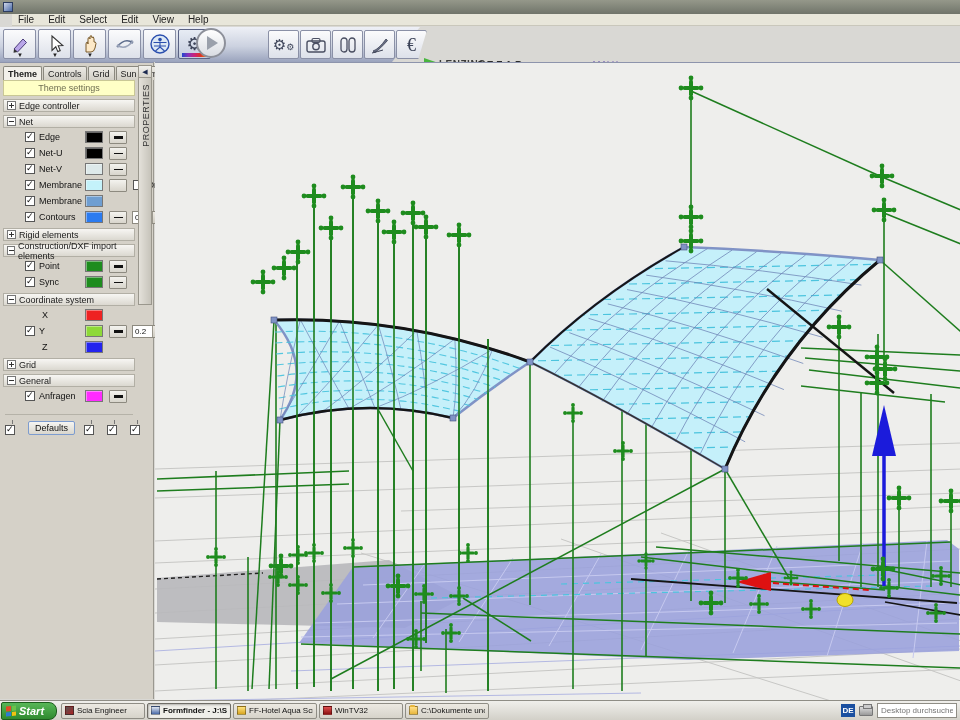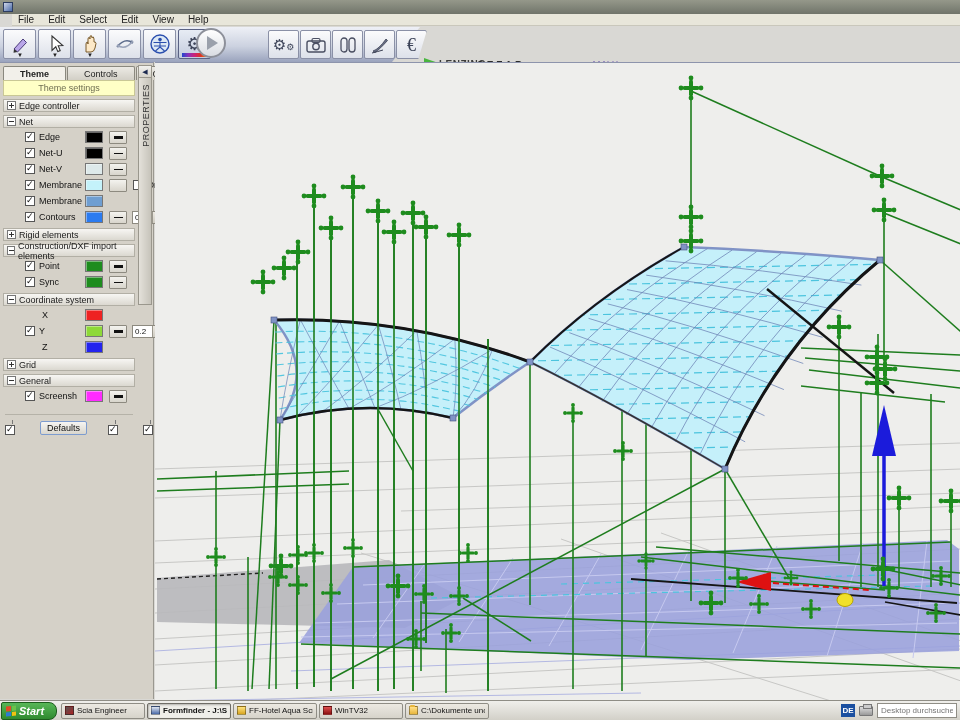--- a/index.html
+++ b/index.html
@@ -49,21 +49,21 @@
   #logo-sefar .sq i { width:4px; height:4px; display:block; }
   #logo-carlstahl { left:540px; top:36px; }
   #logo-carlstahl .txt { font-weight:bold; font-size:11px; color:#d42a2a; transform:skewX(-6deg); }
   #logo-purple { left:592px; top:33px; }
 
   
   #panel { position:absolute; left:0; top:62px; width:154px; height:637px; background:#d5d1c8;
     border-top:1px solid #8d94ac; border-right:1px solid #9a9890; }
   #panel .body { position:absolute; left:1px; top:3px; width:136px; bottom:2px; }
   .tabs { display:flex; margin-left:2px; }
-  .tab { font-size:9px; padding:2px 16px 1px; border:1px solid #8a887e; border-bottom:none;
+  .tab { font-size:9px; padding:2px 4px 1px; border:1px solid #8a887e; border-bottom:none;
     background:linear-gradient(#eceae4,#d2cfc6); border-radius:2px 2px 0 0; margin-right:1px; color:#222; }
   .tab.active { background:#f2f0ea; position:relative; top:0; font-weight:bold; }
   .theme-hdr { margin:0 2px; background:#ffffc6; border:1px solid #c9c795; text-align:center;
     font-size:9px; color:#6f6f52; padding:2px 0; }
   .pgroup { margin:3px 2px 1px; height:13px; background:linear-gradient(#f7f6f3,#dbd8d0);
     border:1px solid #b2afa5; display:flex; align-items:center; font-size:9px; color:#1a1a1a; }
   .exp { width:9px; height:9px; border:1px solid #777; background:#fff; margin:0 3px; position:relative; }
   .exp::before, .exp.minus::before { content:""; position:absolute; left:1px; top:3px; width:5px; height:1px; background:#333; }
   .exp.plus::after { content:""; position:absolute; left:3px; top:1px; width:1px; height:5px; background:#333; }
   .prow { display:flex; align-items:center; height:16px; padding-left:24px; font-size:9px; color:#111; }
@@ -76,21 +76,21 @@
     border:1px solid #8d8a80; border-radius:1px; display:flex; align-items:center; justify-content:center; flex:none; }
   .linebtn i { display:block; width:9px; height:1px; background:#111; }
   .linebtn i.bold { height:3px; }
   .linebtn i.none { background:transparent; }
   .combo { margin-left:5px; width:30px; height:13px; background:#fff; border:1px solid #8d8a80;
     font-size:8px; display:flex; align-items:center; flex:none; }
   .combo .val { flex:1; padding-left:2px; }
   .combo .arr { width:9px; height:100%; background:linear-gradient(#ece9e2,#cfccc2); border-left:1px solid #9a978d;
     font-size:6px; display:flex; align-items:center; justify-content:center; color:#222; }
   .onwrap { display:flex; align-items:center; margin-left:6px; }
-  .defrow { display:flex; align-items:flex-end; gap:21px; margin:10px 4px 0; padding-top:5px; border-top:1px solid #b5b2a8; }
+  .defrow { display:flex; align-items:flex-end; gap:9px; margin:10px 4px 0; padding-top:5px; border-top:1px solid #b5b2a8; }
   .defrow .tickbox { display:flex; flex-direction:column; align-items:center; }
   .defrow .tick { width:1px; height:4px; background:#777; margin-bottom:1px; }
   .defbtn { font-size:9px; padding:1px 6px; background:linear-gradient(#f6f5f2,#d9d6cd);
     border:1px solid #7d9ccf; border-radius:2px; color:#111; }
   #propstrip { position:absolute; right:1px; top:2px; width:14px; height:240px;
     background:linear-gradient(90deg,#e4e1da,#c6c3ba); border:1px solid #9a978d; }
   #propstrip .arrbtn { width:12px; height:12px; border-bottom:1px solid #9a978d; font-size:7px; color:#1c2a50;
     display:flex; align-items:center; justify-content:center; background:linear-gradient(#f2f1ee,#d6d3ca); }
   #propstrip .vlabel { writing-mode:vertical-rl; transform:rotate(180deg); font-size:9px; color:#333;
     letter-spacing:.5px; margin:6px 0 0 2px; }
@@ -373,21 +373,21 @@
       <span class="exp plus"></span>
       <span>Grid</span>
     </div>
 
     <div class="pgroup">
       <span class="exp minus"></span>
       <span>General</span>
     </div>
     <div class="prow">
       <span class="cb checked"></span>
-      <span class="plabel">Screensh</span>
+      <span class="plabel">Anfragen</span>
       <span class="swatch" style="background: rgb(255, 43, 255);"></span>
       <span class="linebtn">
           <i class="bold"></i>
         </span>
     </div>
 
     <div class="defrow">
       <span class="tickbox">
           <i class="tick"></i>
           <span class="cb checked"></span>

